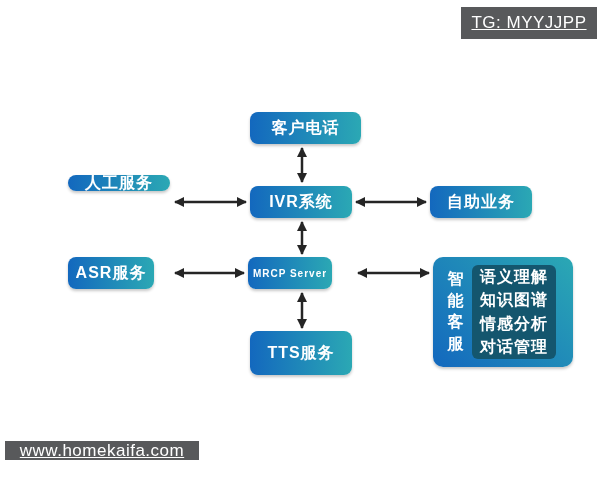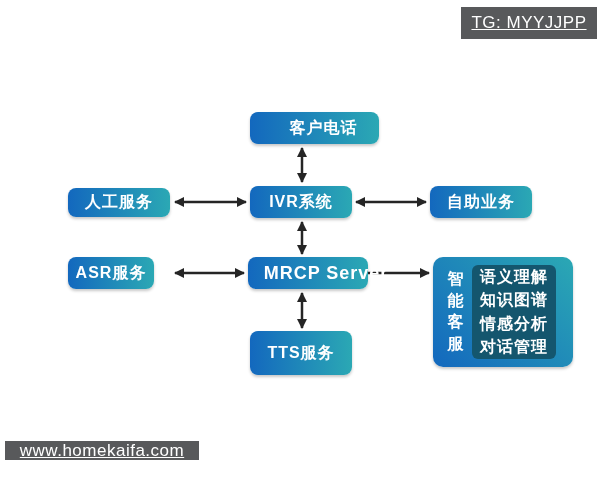--- a/index.html
+++ b/index.html
@@ -20,26 +20,26 @@
     color: #ffffff;
     font-weight: bold;
     font-size: 16px;
     letter-spacing: 1px;
     display: flex;
     align-items: center;
     justify-content: center;
     box-shadow: 0 2px 3px rgba(0,0,0,0.22);
     white-space: nowrap;
   }
-  .n-customer { left: 250px; top: 112px; width: 111px; height: 32px; padding-left: 18px; }
-  .n-manual   { left: 68px;  top: 188px; width: 102px; height: 29px; }
+  .n-customer { left: 250px; top: 112px; width: 111px; height: 32px; }
+  .n-manual   { left: 68px;  top: 175px; width: 102px; height: 16px; }
   .n-ivr      { left: 250px; top: 186px; width: 102px; height: 32px; }
   .n-self     { left: 430px; top: 186px; width: 102px; height: 32px; }
   .n-asr      { left: 68px;  top: 257px; width: 86px; height: 32px; }
-  .n-mrcp     { left: 248px; top: 257px; width: 84px; height: 32px; font-size: 18px; padding-left: 36px; }
+  .n-mrcp     { left: 248px; top: 257px; width: 84px; height: 32px; font-size: 10px; }
   .n-tts      { left: 250px; top: 331px; width: 102px; height: 44px; }
 
   .n-smart {
     left: 433px; top: 257px; width: 140px; height: 110px;
     border-radius: 10px;
     background: linear-gradient(45deg, #1368be 0%, #2ba8b4 100%);
     display: block;
   }
   .smart-vert {
     position: absolute;

